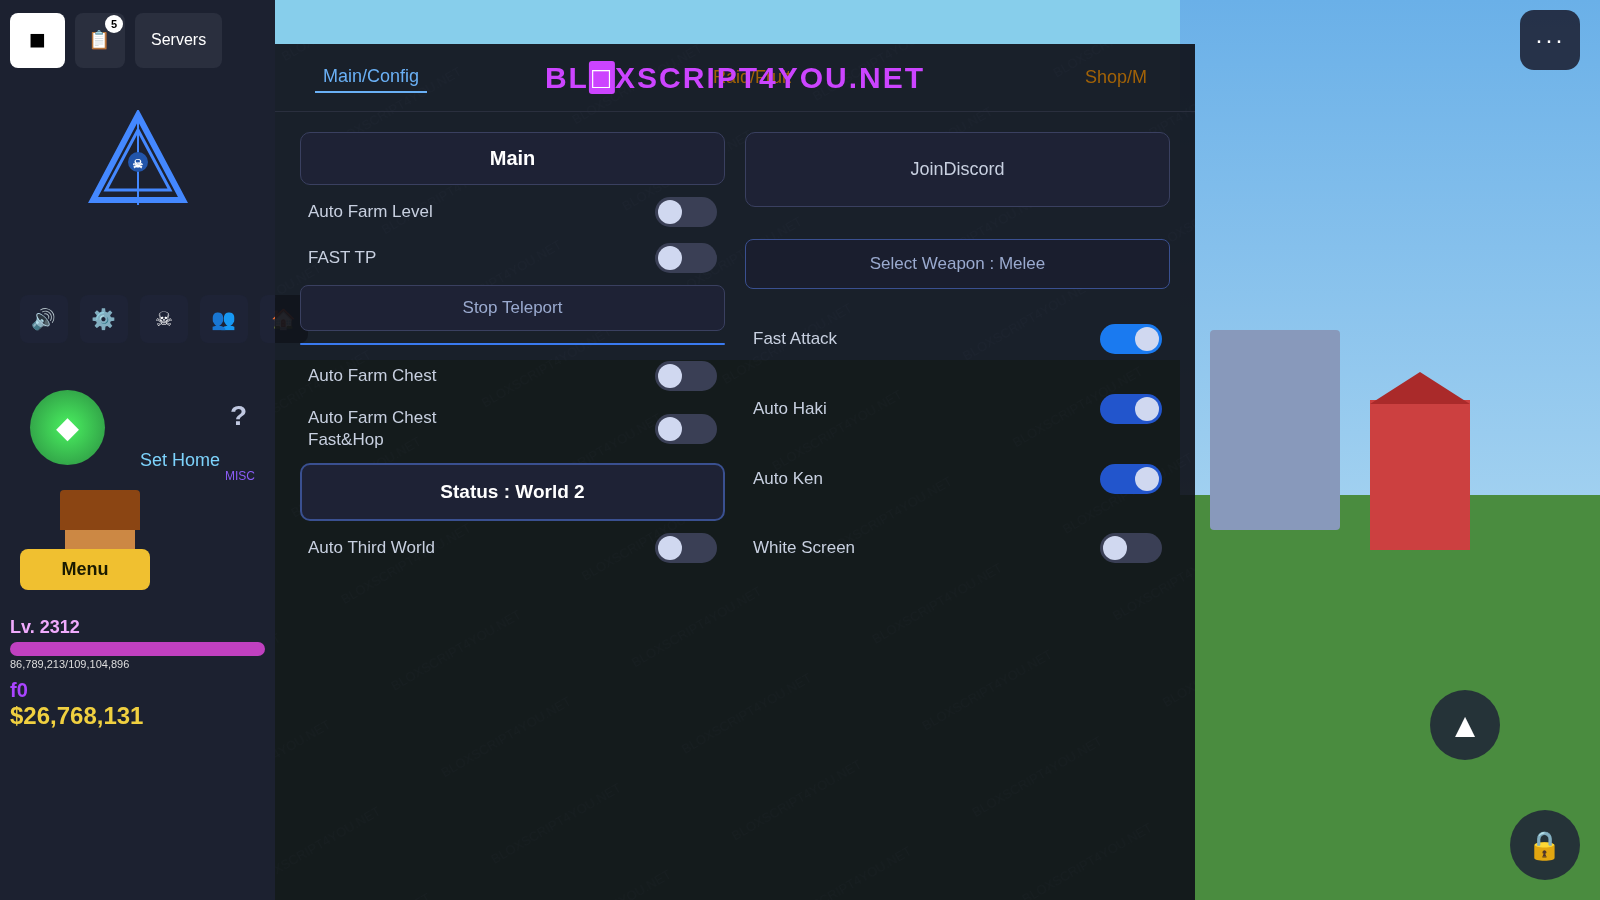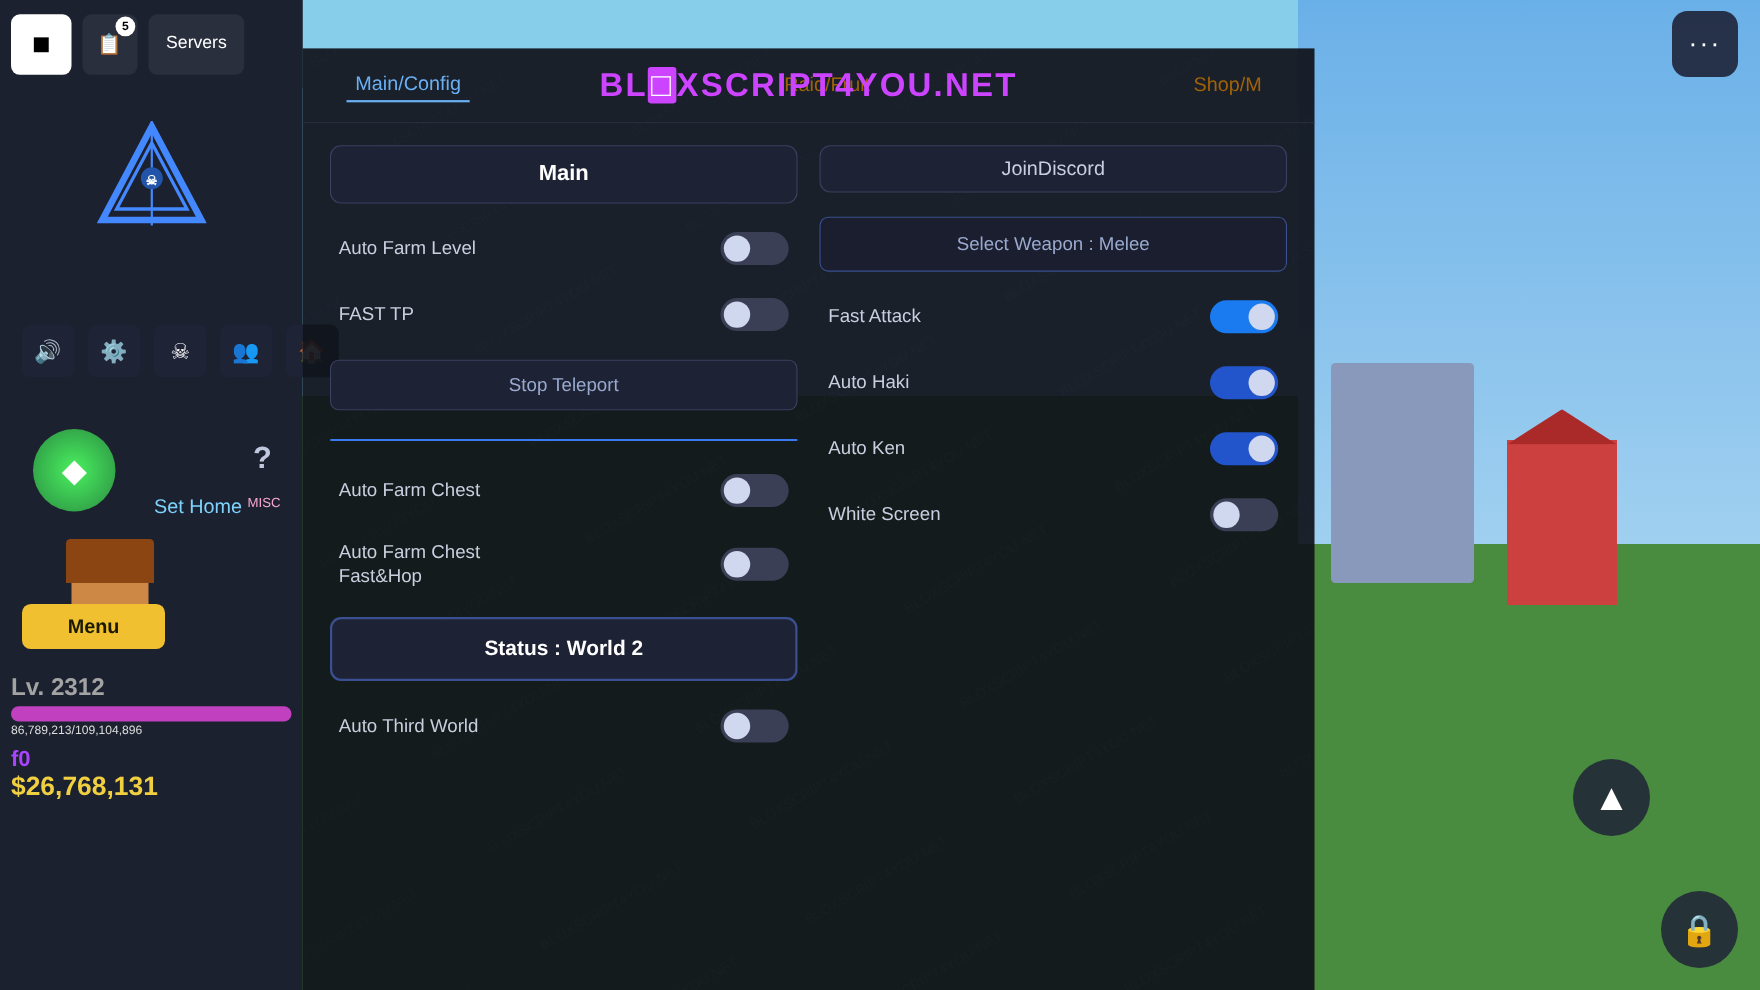--- a/index.html
+++ b/index.html
@@ -126,21 +126,22 @@
       gap: 20px;
       padding: 20px 25px;
       position: relative;
       z-index: 2;
     }
 
     .left-col, .right-col {
       flex: 1;
       display: flex;
       flex-direction: column;
-      gap: 22px;
+      gap: 8px;
+      justify-content: space-between;
     }
 
     
     .section-header {
       background: #1e2235;
       border: 1px solid #3a4060;
       border-radius: 10px;
       padding: 14px 20px;
       color: white;
       font-size: 20px;
@@ -229,21 +230,21 @@
       font-weight: bold;
       text-align: center;
       cursor: pointer;
     }
 
     
     .discord-btn {
       background: #1e2235;
       border: 1px solid #3a4060;
       border-radius: 10px;
-      padding: 10px 20px;
+      padding: 26px 20px;
       color: #c8d0e0;
       font-size: 18px;
       text-align: center;
       cursor: pointer;
     }
 
     .selector-btn {
       background: #1a1e2e;
       border: 1px solid #3a5090;
       border-radius: 8px;
@@ -318,22 +319,22 @@
       z-index: 3;
     }
 
     .level-bar {
       position: absolute;
       bottom: 230px;
       left: 10px;
       z-index: 3;
     }
     .level-text {
-      color: #a3a3a3;
-      font-size: 22px;
+      color: #f0abfc;
+      font-size: 18px;
       font-weight: bold;
     }
     .xp-bar {
       width: 255px;
       height: 14px;
       background: #c040c0;
       border-radius: 7px;
       margin-top: 4px;
     }
     .xp-nums {
@@ -479,21 +480,21 @@
     <div class="xp-nums">
       <span>86,789,213</span>/<span>109,104,896</span>
     </div>
   </div>
 
   <div class="currency-text">
     <div class="currency-f0">f0</div>
     <div class="currency-money">$26,768,131</div>
   </div>
 
-  <div style="position:absolute;top:450px;left:225px;color:#f9a8d4;font-size:12px;z-index:3;">MISC</div>
+  <div style="position:absolute;top:469px;left:225px;color:#8b5cf6;font-size:12px;z-index:3;">MISC</div>
 </div>
 
 <div class="main-panel">
 
   <div class="wm-container">
     <svg width="100%" height="100%" style="position:absolute;top:0;left:0;">
       <defs>
         <pattern id="wm" width="220" height="100" patternUnits="userSpaceOnUse" patternTransform="rotate(-30)">
           <text x="0" y="20" fill="rgba(150,150,200,0.25)" font-size="13" font-family="Arial">BLOXSCRIPT4YOU.NET</text>
         </pattern>

